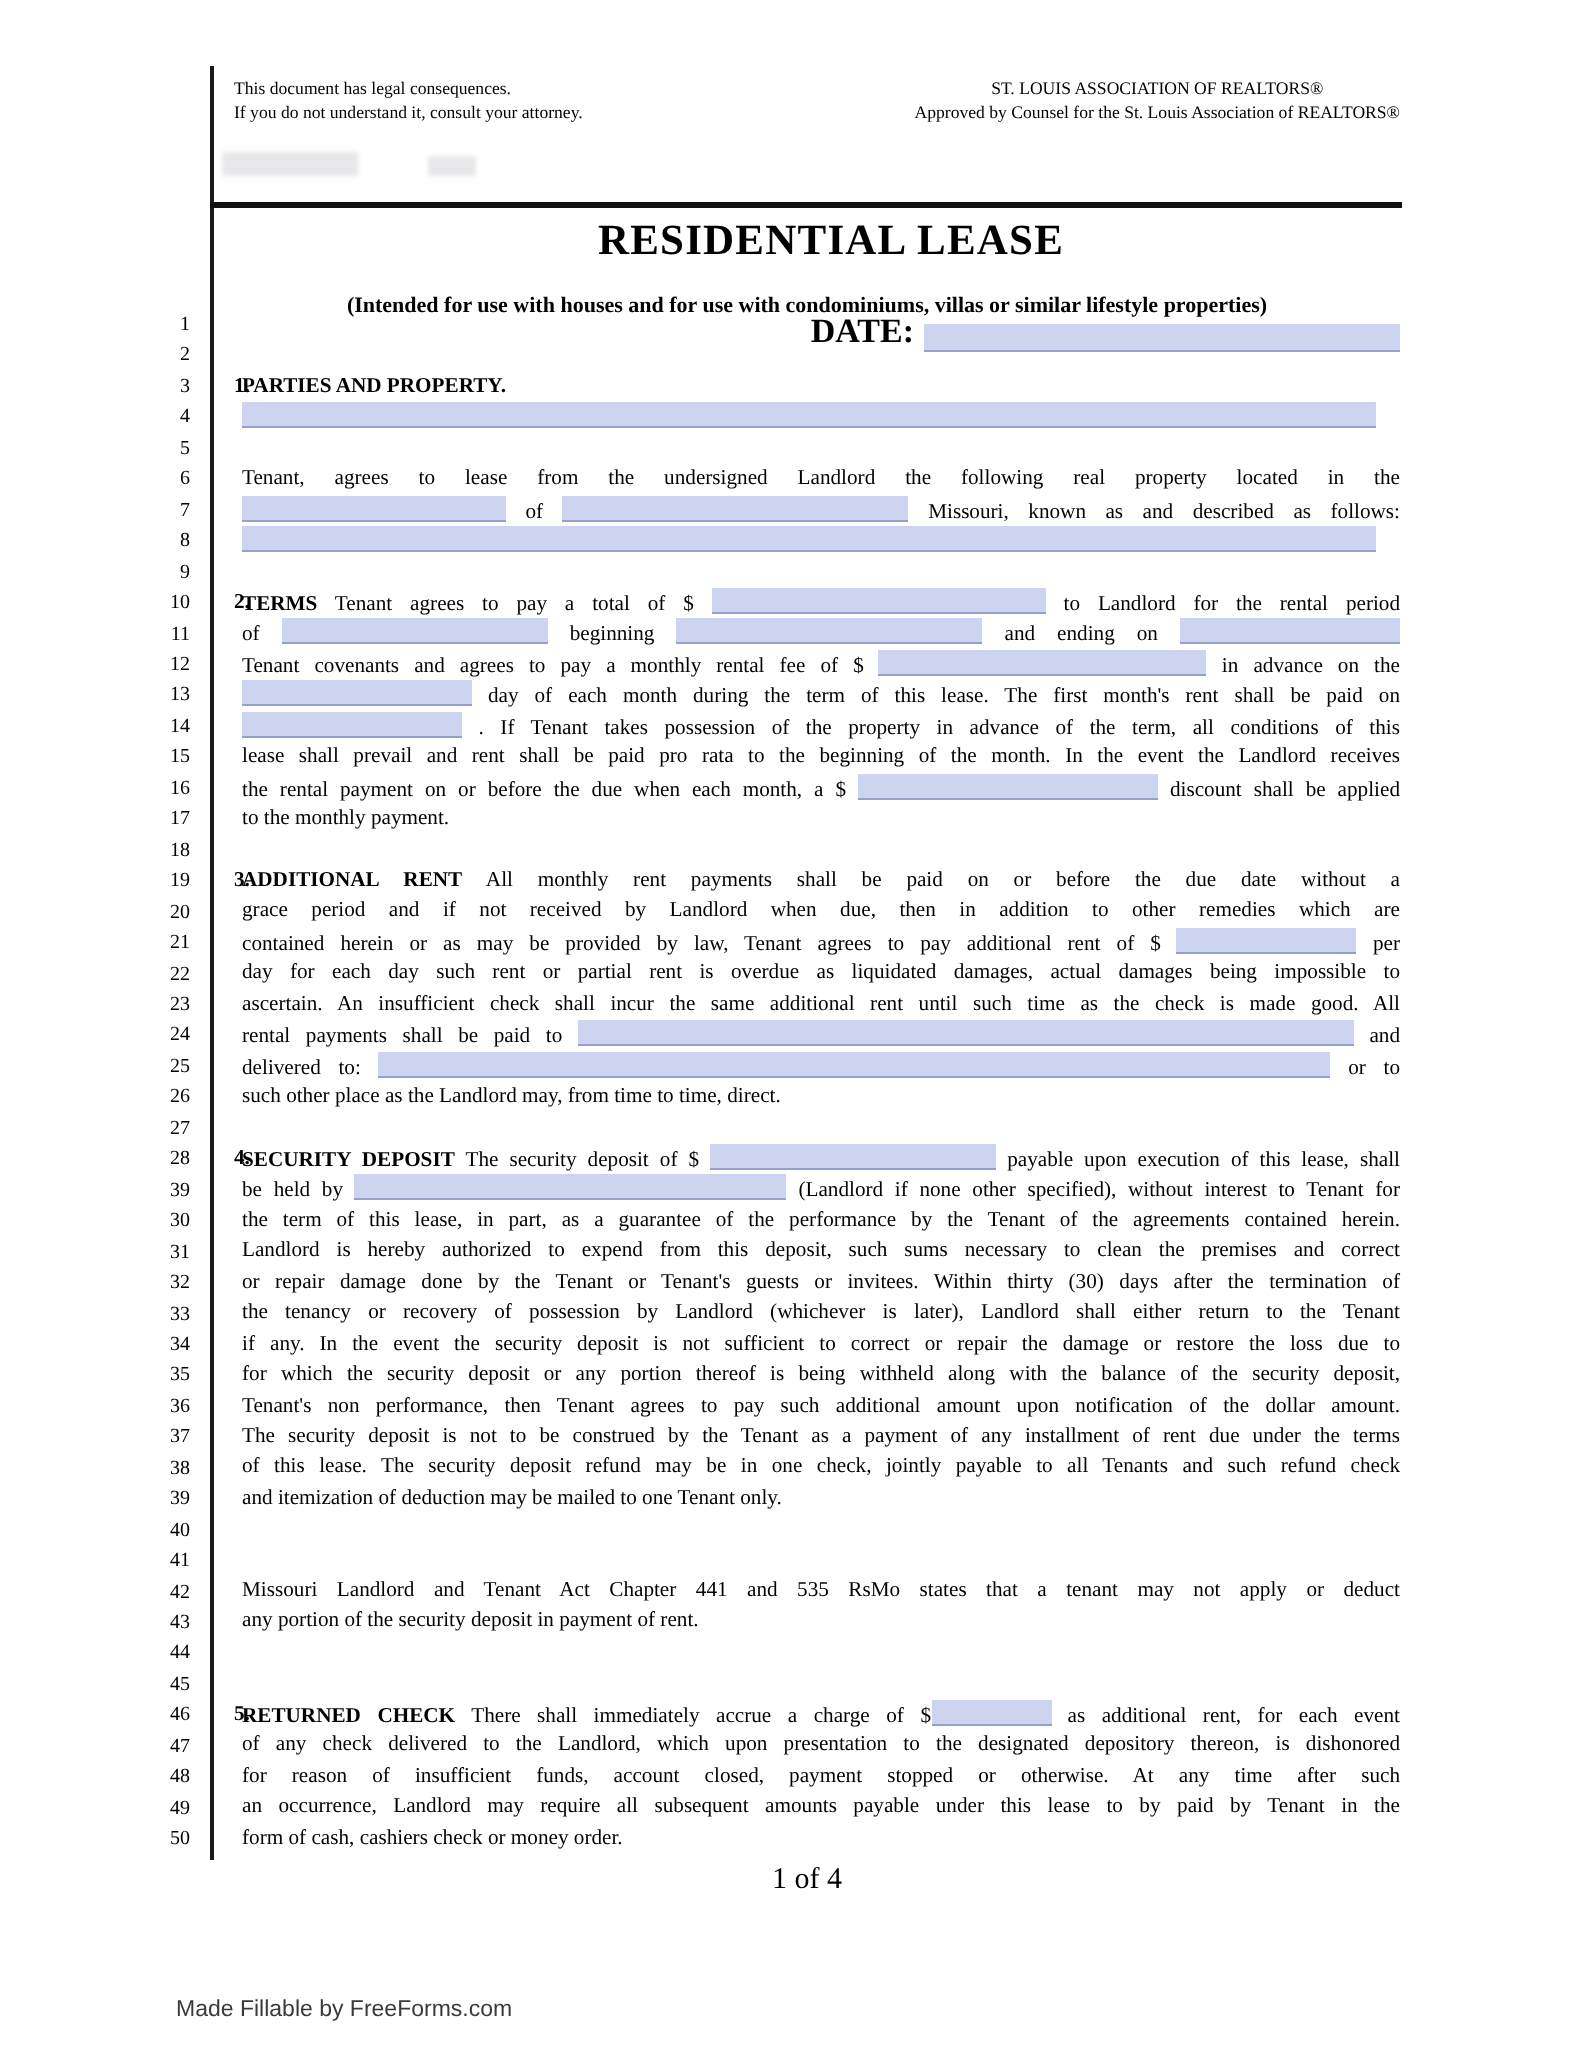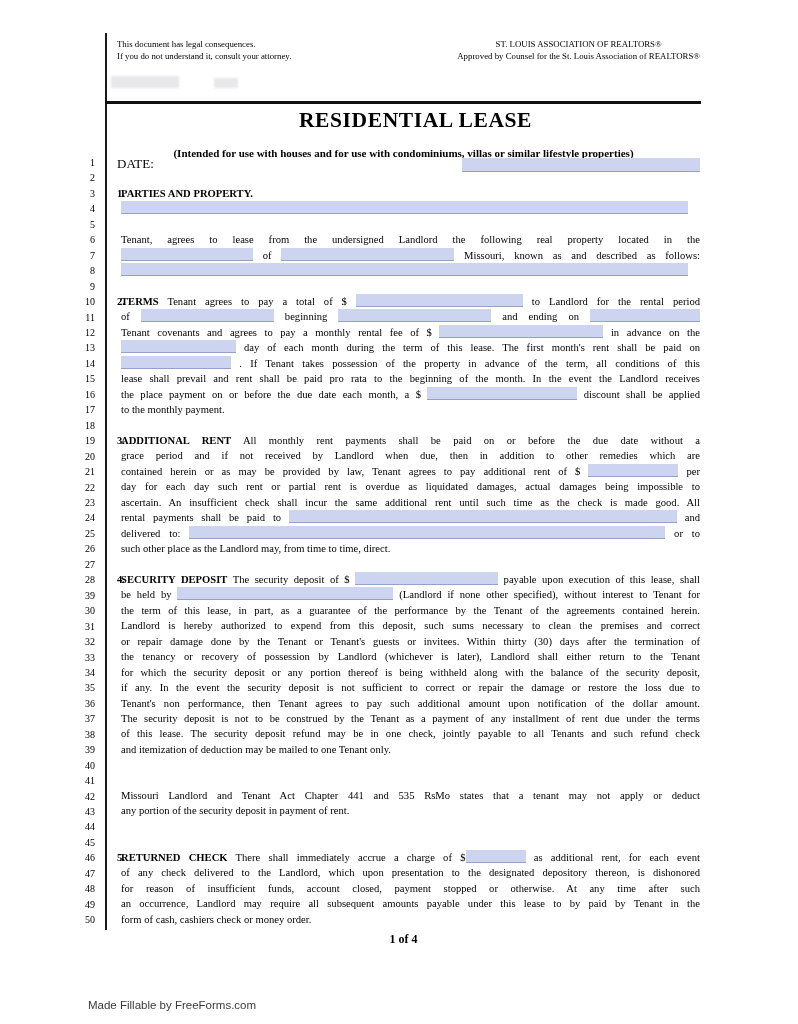--- a/index.html
+++ b/index.html
@@ -12,39 +12,39 @@
 
   
   .hdr{position:absolute;left:117px;top:39px;width:583px;display:flex;justify-content:space-between;font-size:8.8px;line-height:11.5px;}
   .hdr-right{text-align:center;}
   .stamp1{position:absolute;left:111px;top:76px;width:68px;height:12px;background:rgba(110,110,125,0.16);filter:blur(1px);}
   .stamp2{position:absolute;left:214px;top:78px;width:24px;height:10px;background:rgba(110,110,125,0.16);filter:blur(1px);}
 
   
   .title{position:absolute;left:105px;top:108px;width:597px;text-align:center;font-size:21.5px;font-weight:bold;letter-spacing:0.6px;margin-left:12px;}
   .subtitle{position:absolute;left:105px;top:147px;width:597px;text-align:center;font-size:11px;font-weight:bold;}
-  .daterow{position:absolute;left:117px;top:156px;width:583px;display:flex;justify-content:space-between;align-items:flex-end;font-size:13px;font-weight:normal;}
+  .daterow{position:absolute;left:117px;top:156px;width:583px;display:flex;justify-content:flex-end;align-items:flex-end;font-size:17px;font-weight:bold;}
   .daterow .field{margin-left:5px;}
 
   
   .linenums{position:absolute;left:69px;top:155px;width:26px;text-align:right;font-size:10px;line-height:15.45px;}
 
   
   .form-body{position:absolute;left:0;top:0;width:798px;height:1024px;}
   .block{position:absolute;left:117px;width:583px;}
   .secnum{position:absolute;left:0;top:0;font-weight:bold;font-size:10.6px;line-height:15.45px;}
   .ln{margin-left:4px;height:15.45px;line-height:15.45px;font-size:10.6px;text-align:justify;text-align-last:justify;overflow:visible;}
   .ln.left{text-align:left;text-align-last:left;}
   .bold{font-weight:bold;}
 
   .field{display:inline-block;height:12px;background:#ccd4f0;border-bottom:1px solid #96a1c6;vertical-align:-2px;}
   .daterow .field{width:238px;height:13px;}
 
   
-  .pagefoot{position:absolute;left:105px;top:932px;width:597px;text-align:center;font-size:12px;font-weight:bold;}
+  .pagefoot{position:absolute;left:105px;top:932px;width:597px;text-align:center;font-size:15px;font-weight:normal;}
   .credit{position:absolute;left:88px;top:999px;font-family:"Liberation Sans",sans-serif;font-size:11.5px;color:#3a3a3a;}
 </style>
 </head>
 <body>
 
 <div class="page">
 
   <div class="vline"></div>
   <div class="hline"></div>
 
@@ -133,21 +133,21 @@
         <div class="ln"><span class="field" style="width: 567px;"></span></div>
       </div>
       <div class="block" style="top: 294px;">
         <span class="secnum">2.</span>
         <div class="ln"><span class="bold">TERMS</span><span> Tenant agrees to pay a total of $ </span><span class="field" style="width: 167px;"></span><span> to Landlord for the rental period</span></div>
         <div class="ln"><span>of </span><span class="field" style="width: 133px;"></span><span> beginning </span><span class="field" style="width: 153px;"></span><span> and ending on </span><span class="field" style="width: 110px;"></span></div>
         <div class="ln"><span>Tenant covenants and agrees to pay a monthly rental fee of $ </span><span class="field" style="width: 164px;"></span><span> in advance on the</span></div>
         <div class="ln"><span class="field" style="width: 115px;"></span><span> day of each month during the term of this lease. The first month's rent shall be paid on</span></div>
         <div class="ln"><span class="field" style="width: 110px;"></span><span> . If Tenant takes possession of the property in advance of the term, all conditions of this</span></div>
         <div class="ln"><span>lease shall prevail and rent shall be paid pro rata to the beginning of the month. In the event the Landlord receives</span></div>
-        <div class="ln"><span>the place payment on or before the due date each month, a $ </span><span class="field" style="width: 150px;"></span><span> discount shall be applied</span></div>
+        <div class="ln"><span>the rental payment on or before the due when each month, a $ </span><span class="field" style="width: 150px;"></span><span> discount shall be applied</span></div>
         <div class="ln left"><span>to the monthly payment.</span></div>
       </div>
       <div class="block" style="top: 433px;">
         <span class="secnum">3.</span>
         <div class="ln"><span class="bold">ADDITIONAL RENT</span><span> All monthly rent payments shall be paid on or before the due date without a</span></div>
         <div class="ln"><span>grace period and if not received by Landlord when due, then in addition to other remedies which are</span></div>
         <div class="ln"><span>contained herein or as may be provided by law, Tenant agrees to pay additional rent of $ </span><span class="field" style="width: 90px;"></span><span> per</span></div>
         <div class="ln"><span>day for each day such rent or partial rent is overdue as liquidated damages, actual damages being impossible to</span></div>
         <div class="ln"><span>ascertain. An insufficient check shall incur the same additional rent until such time as the check is made good. All</span></div>
         <div class="ln"><span>rental payments shall be paid to </span><span class="field" style="width: 388px;"></span><span> and</span></div>
@@ -155,22 +155,22 @@
         <div class="ln left"><span>such other place as the Landlord may, from time to time, direct.</span></div>
       </div>
       <div class="block" style="top: 572px;">
         <span class="secnum">4.</span>
         <div class="ln"><span class="bold">SECURITY DEPOSIT</span><span> The security deposit of $ </span><span class="field" style="width: 143px;"></span><span> payable upon execution of this lease, shall</span></div>
         <div class="ln"><span>be held by </span><span class="field" style="width: 216px;"></span><span> (Landlord if none other specified), without interest to Tenant for</span></div>
         <div class="ln"><span>the term of this lease, in part, as a guarantee of the performance by the Tenant of the agreements contained herein.</span></div>
         <div class="ln"><span>Landlord is hereby authorized to expend from this deposit, such sums necessary to clean the premises and correct</span></div>
         <div class="ln"><span>or repair damage done by the Tenant or Tenant's guests or invitees. Within thirty (30) days after the termination of</span></div>
         <div class="ln"><span>the tenancy or recovery of possession by Landlord (whichever is later), Landlord shall either return to the Tenant</span></div>
+        <div class="ln"><span>if any. In the event the security deposit is not sufficient to correct or repair the damage or restore the loss due to</span></div>
         <div class="ln"><span>for which the security deposit or any portion thereof is being withheld along with the balance of the security deposit,</span></div>
-        <div class="ln"><span>if any. In the event the security deposit is not sufficient to correct or repair the damage or restore the loss due to</span></div>
         <div class="ln"><span>Tenant's non performance, then Tenant agrees to pay such additional amount upon notification of the dollar amount.</span></div>
         <div class="ln"><span>The security deposit is not to be construed by the Tenant as a payment of any installment of rent due under the terms</span></div>
         <div class="ln"><span>of this lease. The security deposit refund may be in one check, jointly payable to all Tenants and such refund check</span></div>
         <div class="ln left"><span>and itemization of deduction may be mailed to one Tenant only.</span></div>
       </div>
       <div class="block" style="top: 788px;">
         <div class="ln"><span>Missouri Landlord and Tenant Act Chapter 441 and 535 RsMo states that a tenant may not apply or deduct</span></div>
         <div class="ln left"><span>any portion of the security deposit in payment of rent.</span></div>
       </div>
       <div class="block" style="top: 850px;">

